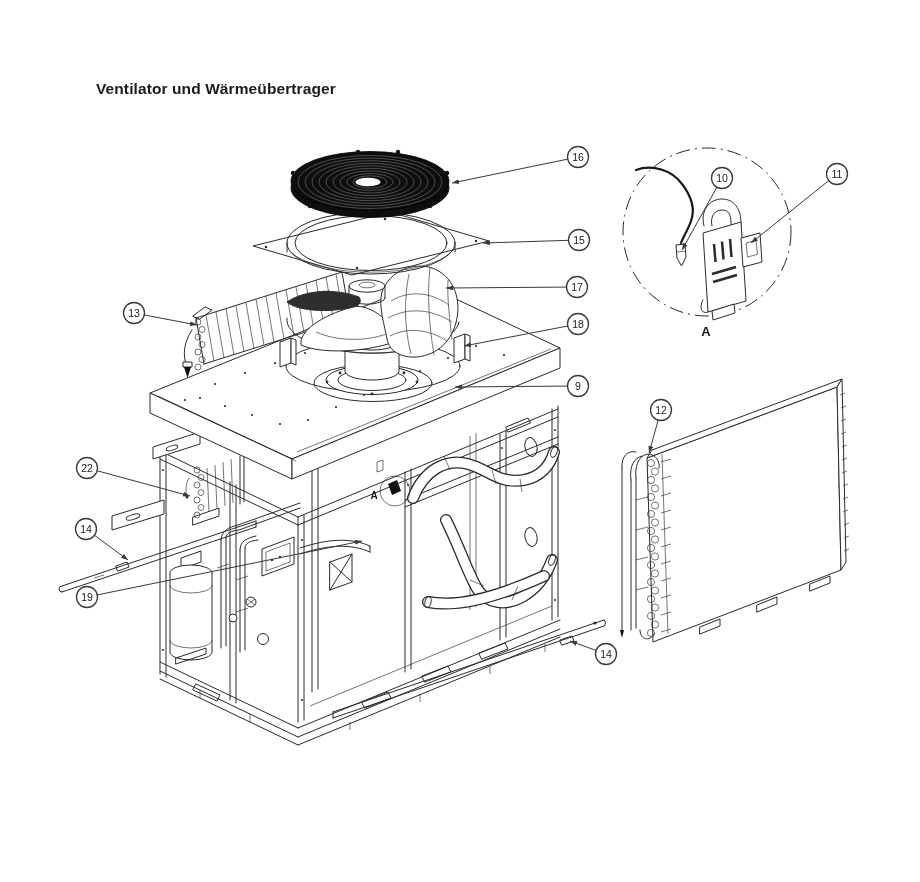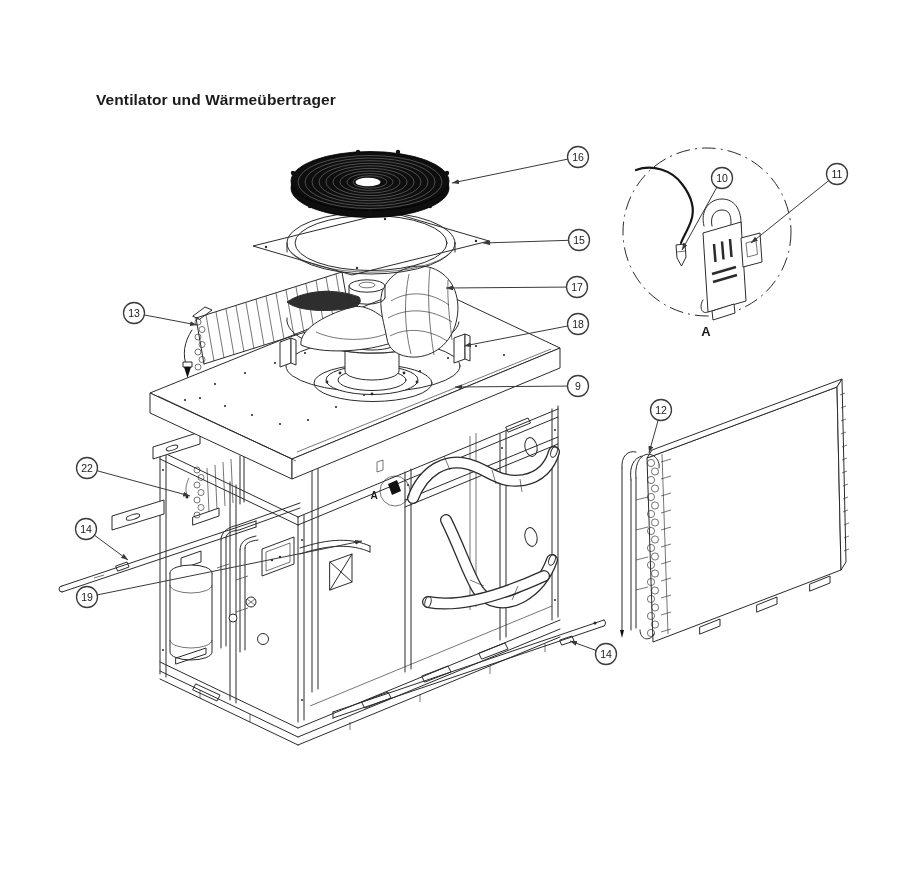--- a/index.html
+++ b/index.html
@@ -1,18 +1,18 @@
 <!DOCTYPE html>
 <html><head>
 <meta charset="utf-8">
 <style>
   html,body{margin:0;padding:0;background:#ffffff;}
   .page{position:relative;width:920px;height:882px;background:#fff;overflow:hidden;
         font-family:"Liberation Sans",sans-serif;}
-  .title{position:absolute;left:96px;top:91px;font-size:15.5px;font-weight:700;
+  .title{position:absolute;left:96px;top:80px;font-size:15.5px;font-weight:700;
          color:#1b1b1b;letter-spacing:.1px;}
   svg{position:absolute;left:0;top:0;}
   .ink{stroke:#2b2b2b;fill:none;stroke-width:1;stroke-linecap:round;stroke-linejoin:round;}
   .thin{stroke:#2b2b2b;fill:none;stroke-width:.65;}
   .inkfill{stroke:#2b2b2b;fill:#ffffff;stroke-width:1;stroke-linejoin:round;}
   .dark{fill:#111;stroke:none;}
   .guard{fill:#0e0e0e;stroke:#000;stroke-width:.8;}
   .gring{fill:none;stroke:rgba(255,255,255,.38);stroke-width:.7;}
   .pipe-o{stroke:#2b2b2b;stroke-width:12;fill:none;stroke-linecap:round;}
   .pipe-i{stroke:#ffffff;stroke-width:9.5;fill:none;stroke-linecap:round;}

